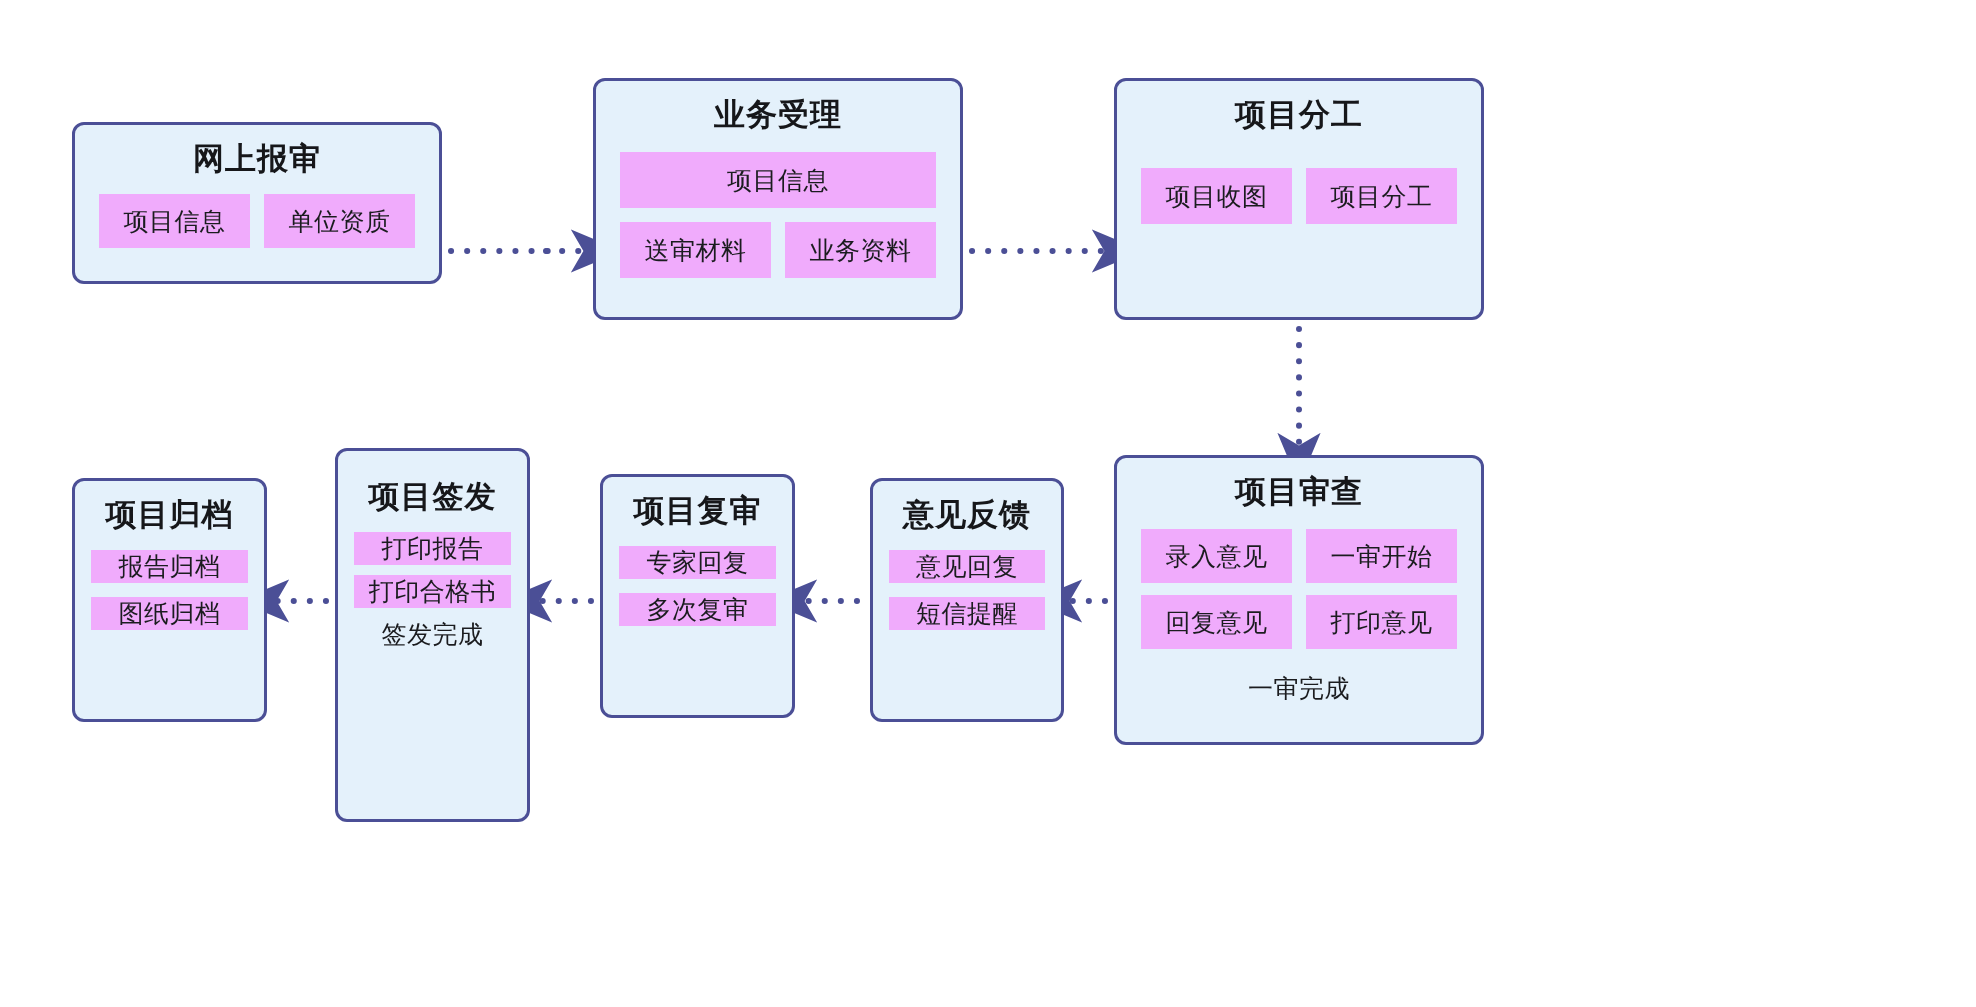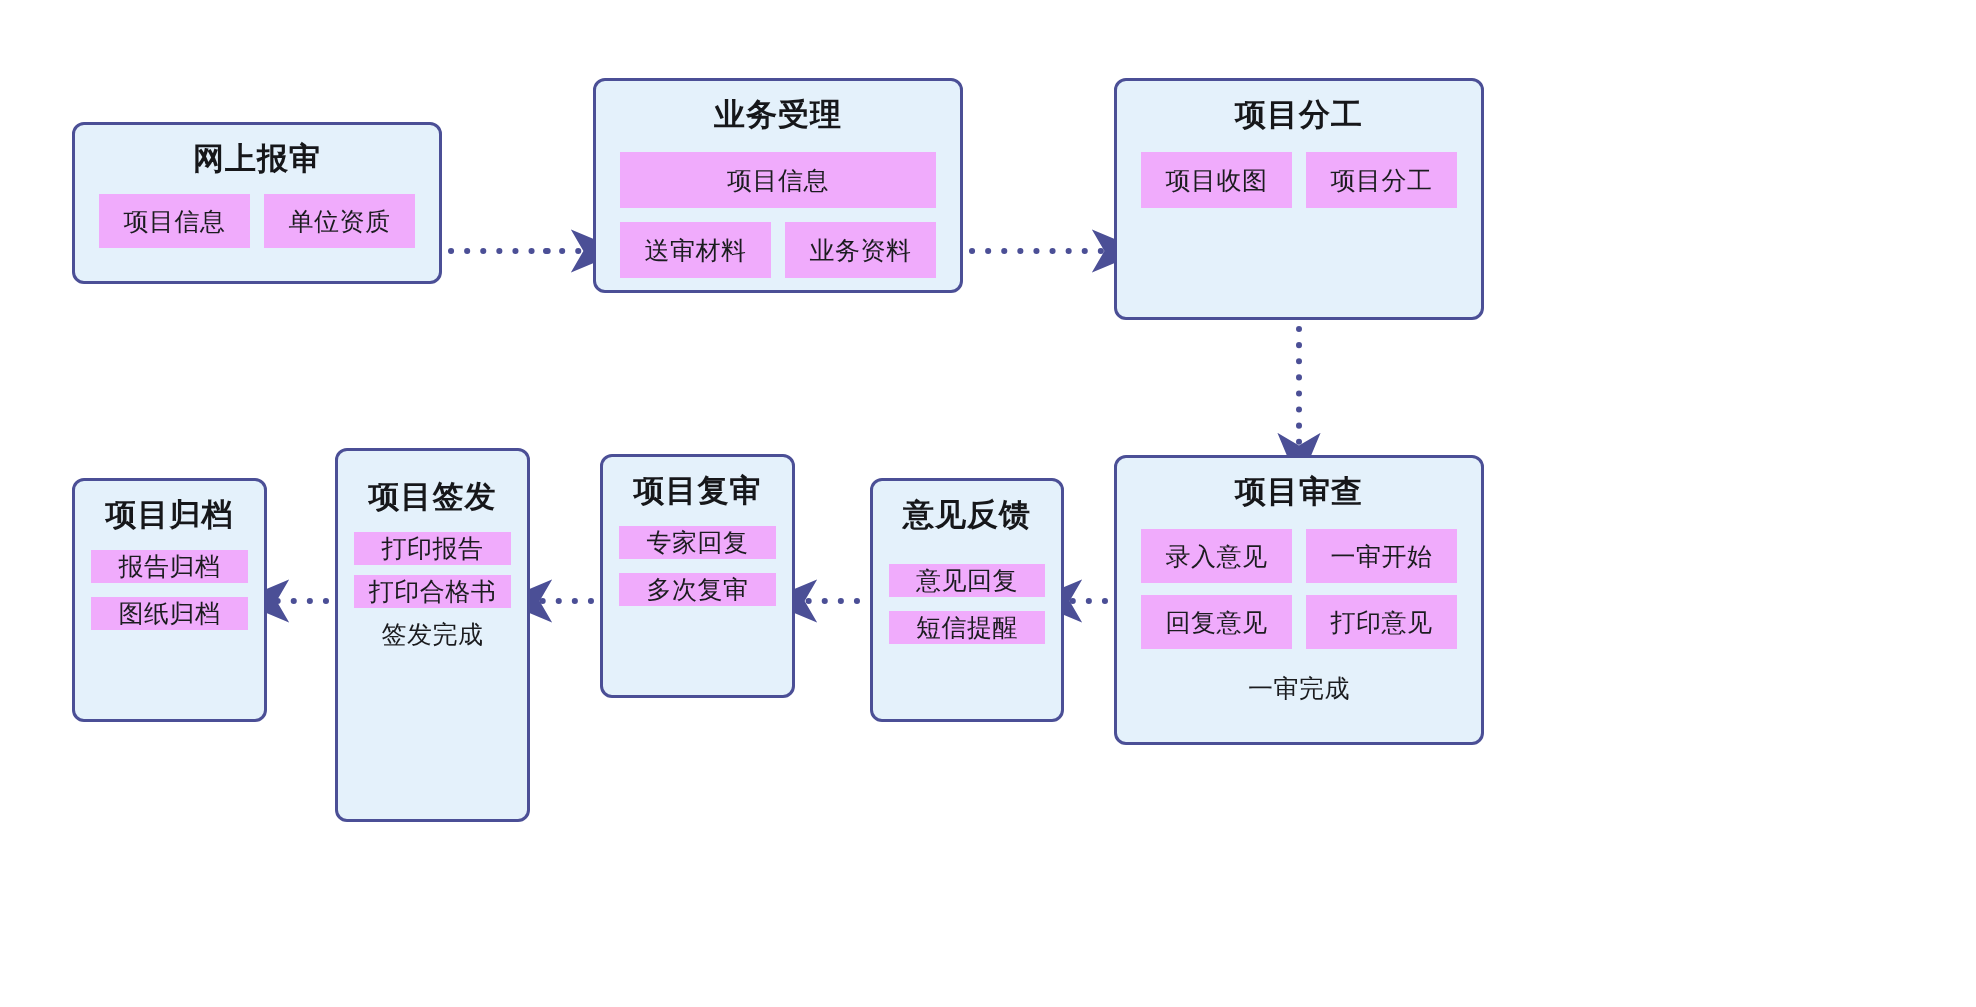--- a/index.html
+++ b/index.html
@@ -68,50 +68,50 @@
     box-sizing: border-box;
     flex: 1 1 0;
     white-space: nowrap;
     letter-spacing: 0.5px;
   }
   .chip.plain {
     background: transparent;
   }
   
   #n-wangshang   { left: 72px;   top: 122px; width: 370px; height: 162px; padding: 18px 24px; }
-  #n-yewu        { left: 593px;  top: 78px;  width: 370px; height: 215px; padding: 18px 24px; }
+  #n-yewu        { left: 593px;  top: 78px;  width: 370px; height: 242px; padding: 18px 24px; }
   #n-fengong     { left: 1114px; top: 78px;  width: 370px; height: 242px; padding: 18px 24px; }
   #n-shencha     { left: 1114px; top: 455px; width: 370px; height: 290px; padding: 18px 24px; }
   #n-fankui      { left: 870px;  top: 478px; width: 194px; height: 244px; padding: 18px 16px; }
-  #n-fushen      { left: 600px;  top: 454px; width: 195px; height: 244px; padding: 18px 16px; }
+  #n-fushen      { left: 600px;  top: 474px; width: 195px; height: 244px; padding: 18px 16px; }
   #n-qianfa      { left: 335px;  top: 448px; width: 195px; height: 374px; padding: 30px 16px; }
   #n-guidang     { left: 72px;   top: 478px; width: 195px; height: 244px; padding: 18px 16px; }
 
   
   #n-wangshang .node-title { margin-bottom: 20px; }
   #n-wangshang .chip { height: 54px; }
   #n-wangshang .chip-row { gap: 14px; }
 
   #n-yewu .node-title { margin-bottom: 22px; }
   #n-yewu .chip-grid { gap: 14px; }
   #n-yewu .chip-row { gap: 14px; }
   #n-yewu .chip { height: 56px; }
 
   #n-fengong .node-title { margin-bottom: 22px; }
   #n-fengong .chip-grid { gap: 14px; }
   #n-fengong .chip-row { gap: 14px; }
-  #n-fengong .chip { height: 56px; }
+  #n-fengong .chip { height: 56px; margin-top: 16px; }
 
   #n-shencha .node-title { margin-bottom: 22px; }
   #n-shencha .chip-grid { gap: 12px; }
   #n-shencha .chip-row { gap: 14px; }
   #n-shencha .chip { height: 54px; }
 
   #n-fankui .node-title { margin-bottom: 20px; }
-  #n-fankui .chip-grid { gap: 14px; margin-top: 14px; }
+  #n-fankui .chip-grid { gap: 14px; }
   #n-fankui .chip { height: 56px; }
 
   #n-fushen .node-title { margin-bottom: 20px; }
   #n-fushen .chip-grid { gap: 14px; }
   #n-fushen .chip { height: 56px; }
 
   #n-qianfa .node-title { margin-bottom: 20px; }
   #n-qianfa .chip-grid { gap: 10px; }
   #n-qianfa .chip { height: 54px; }
 

